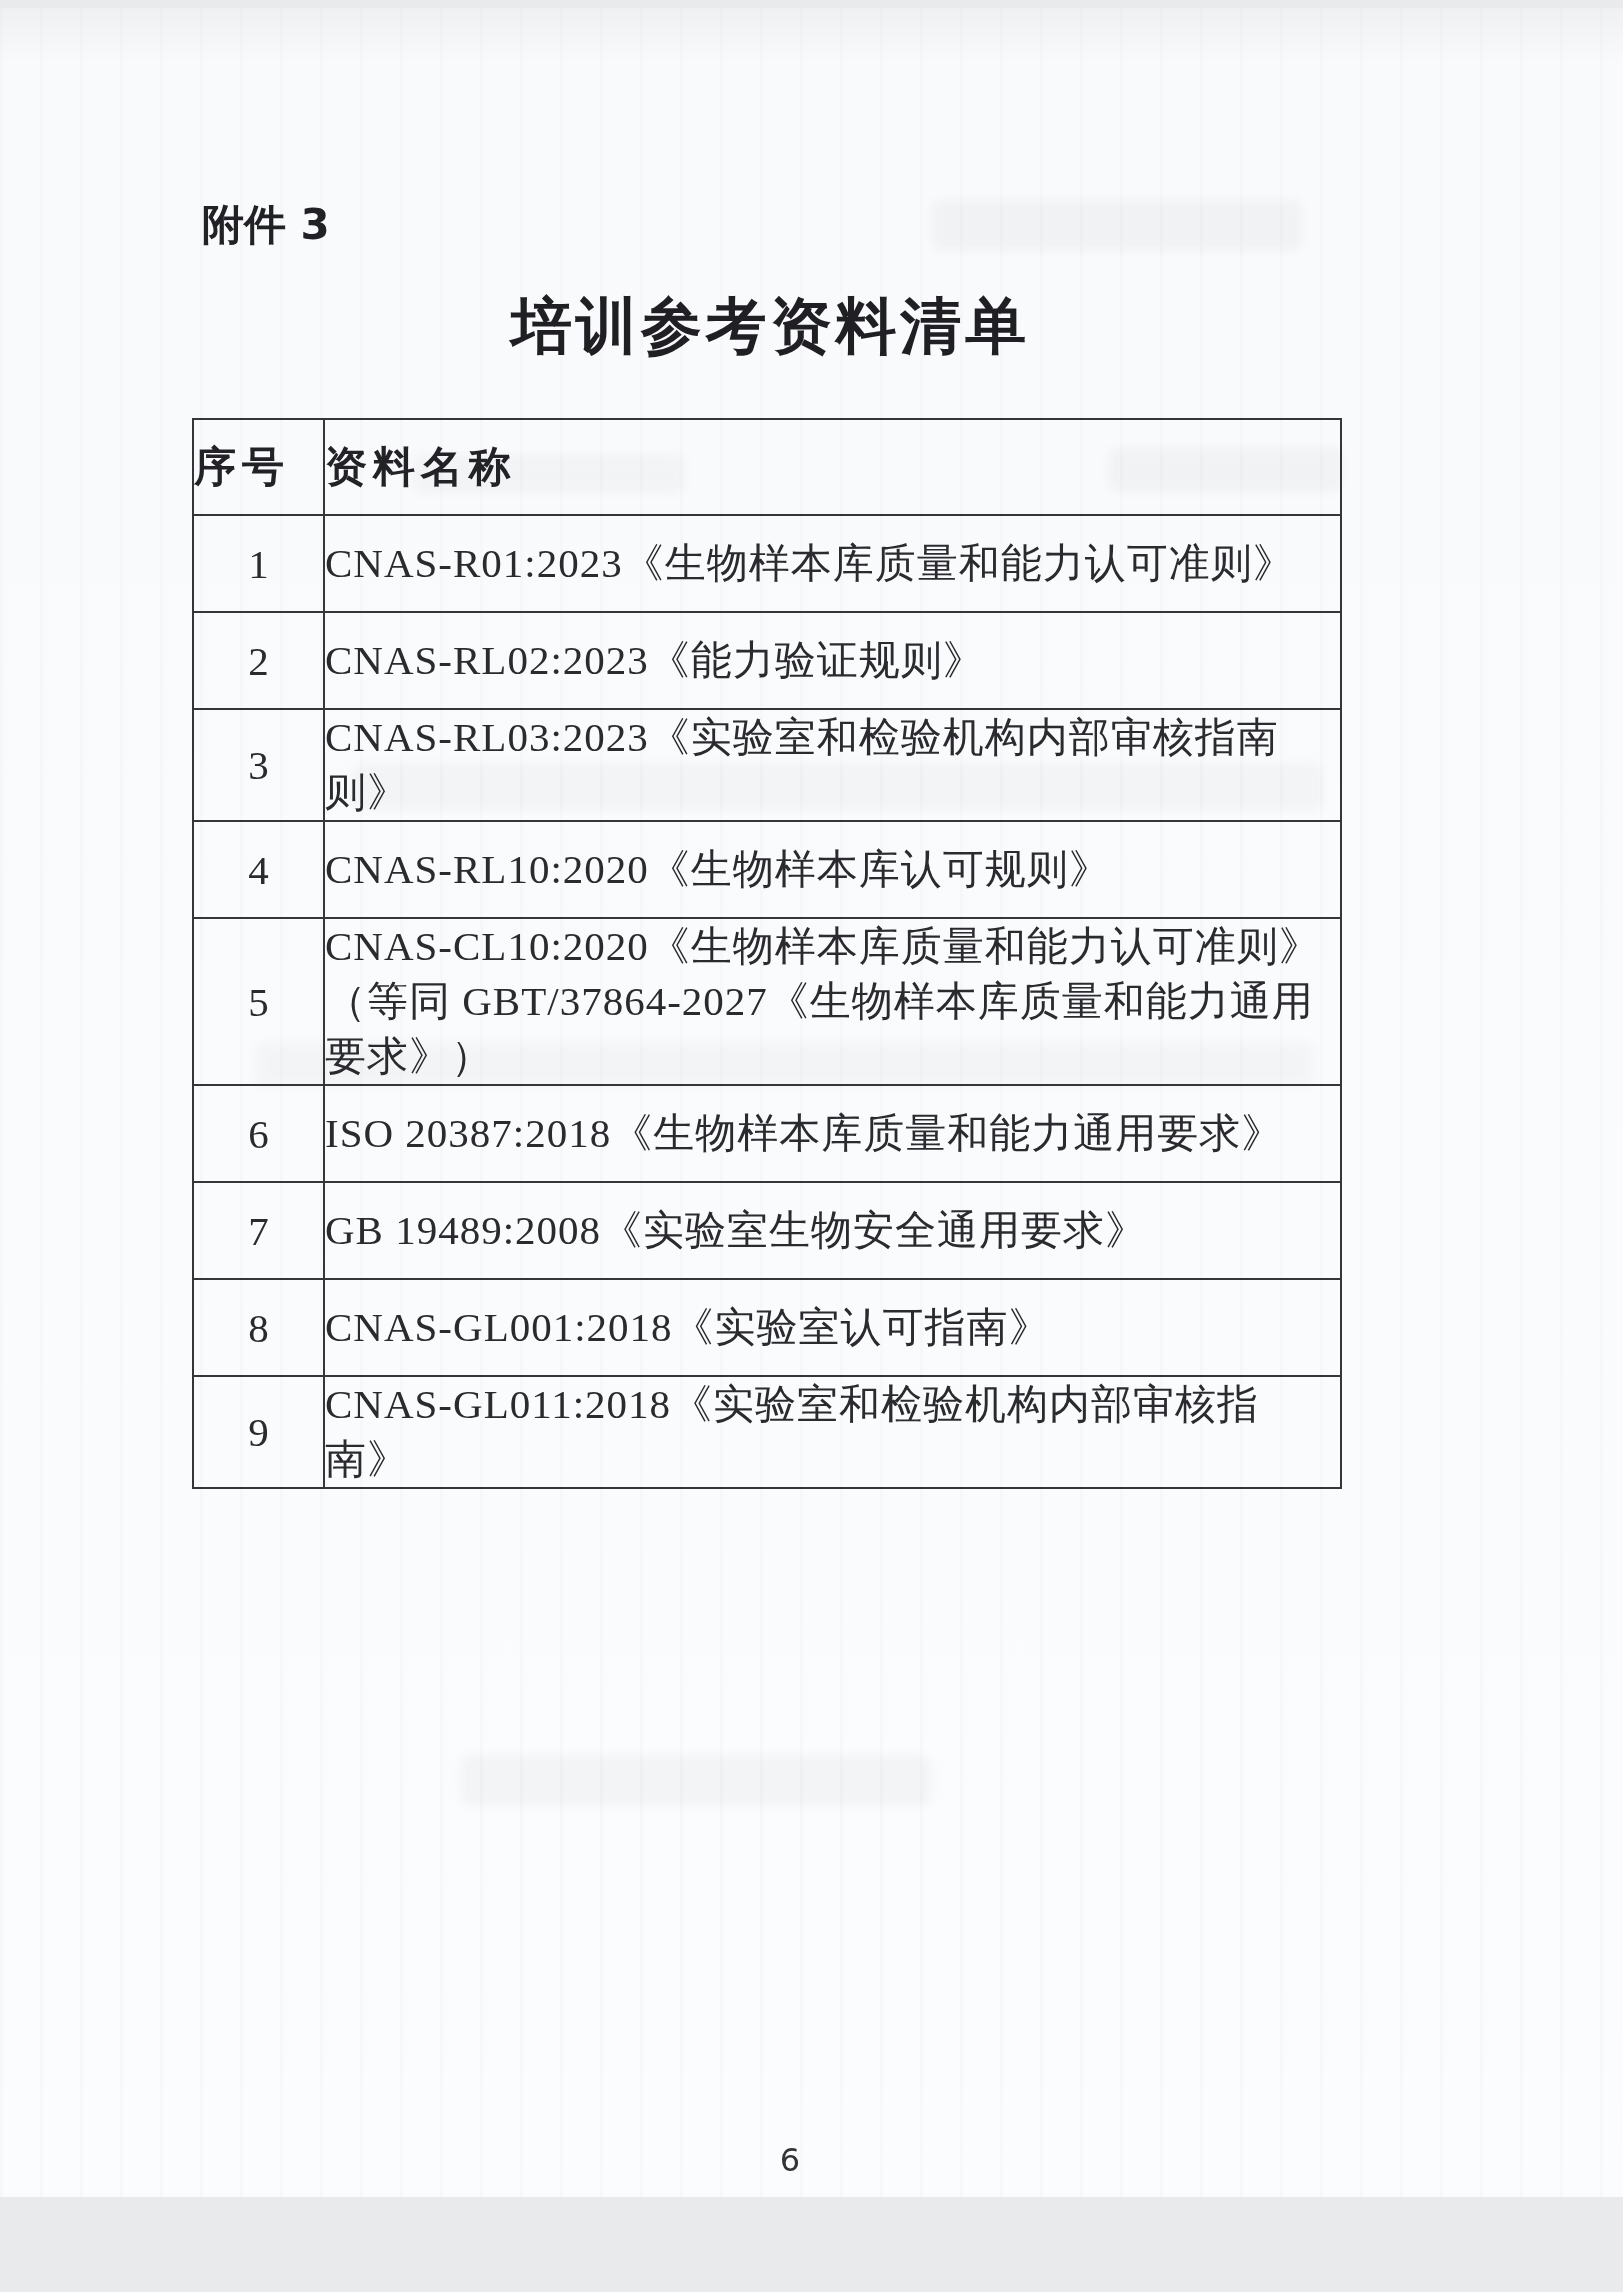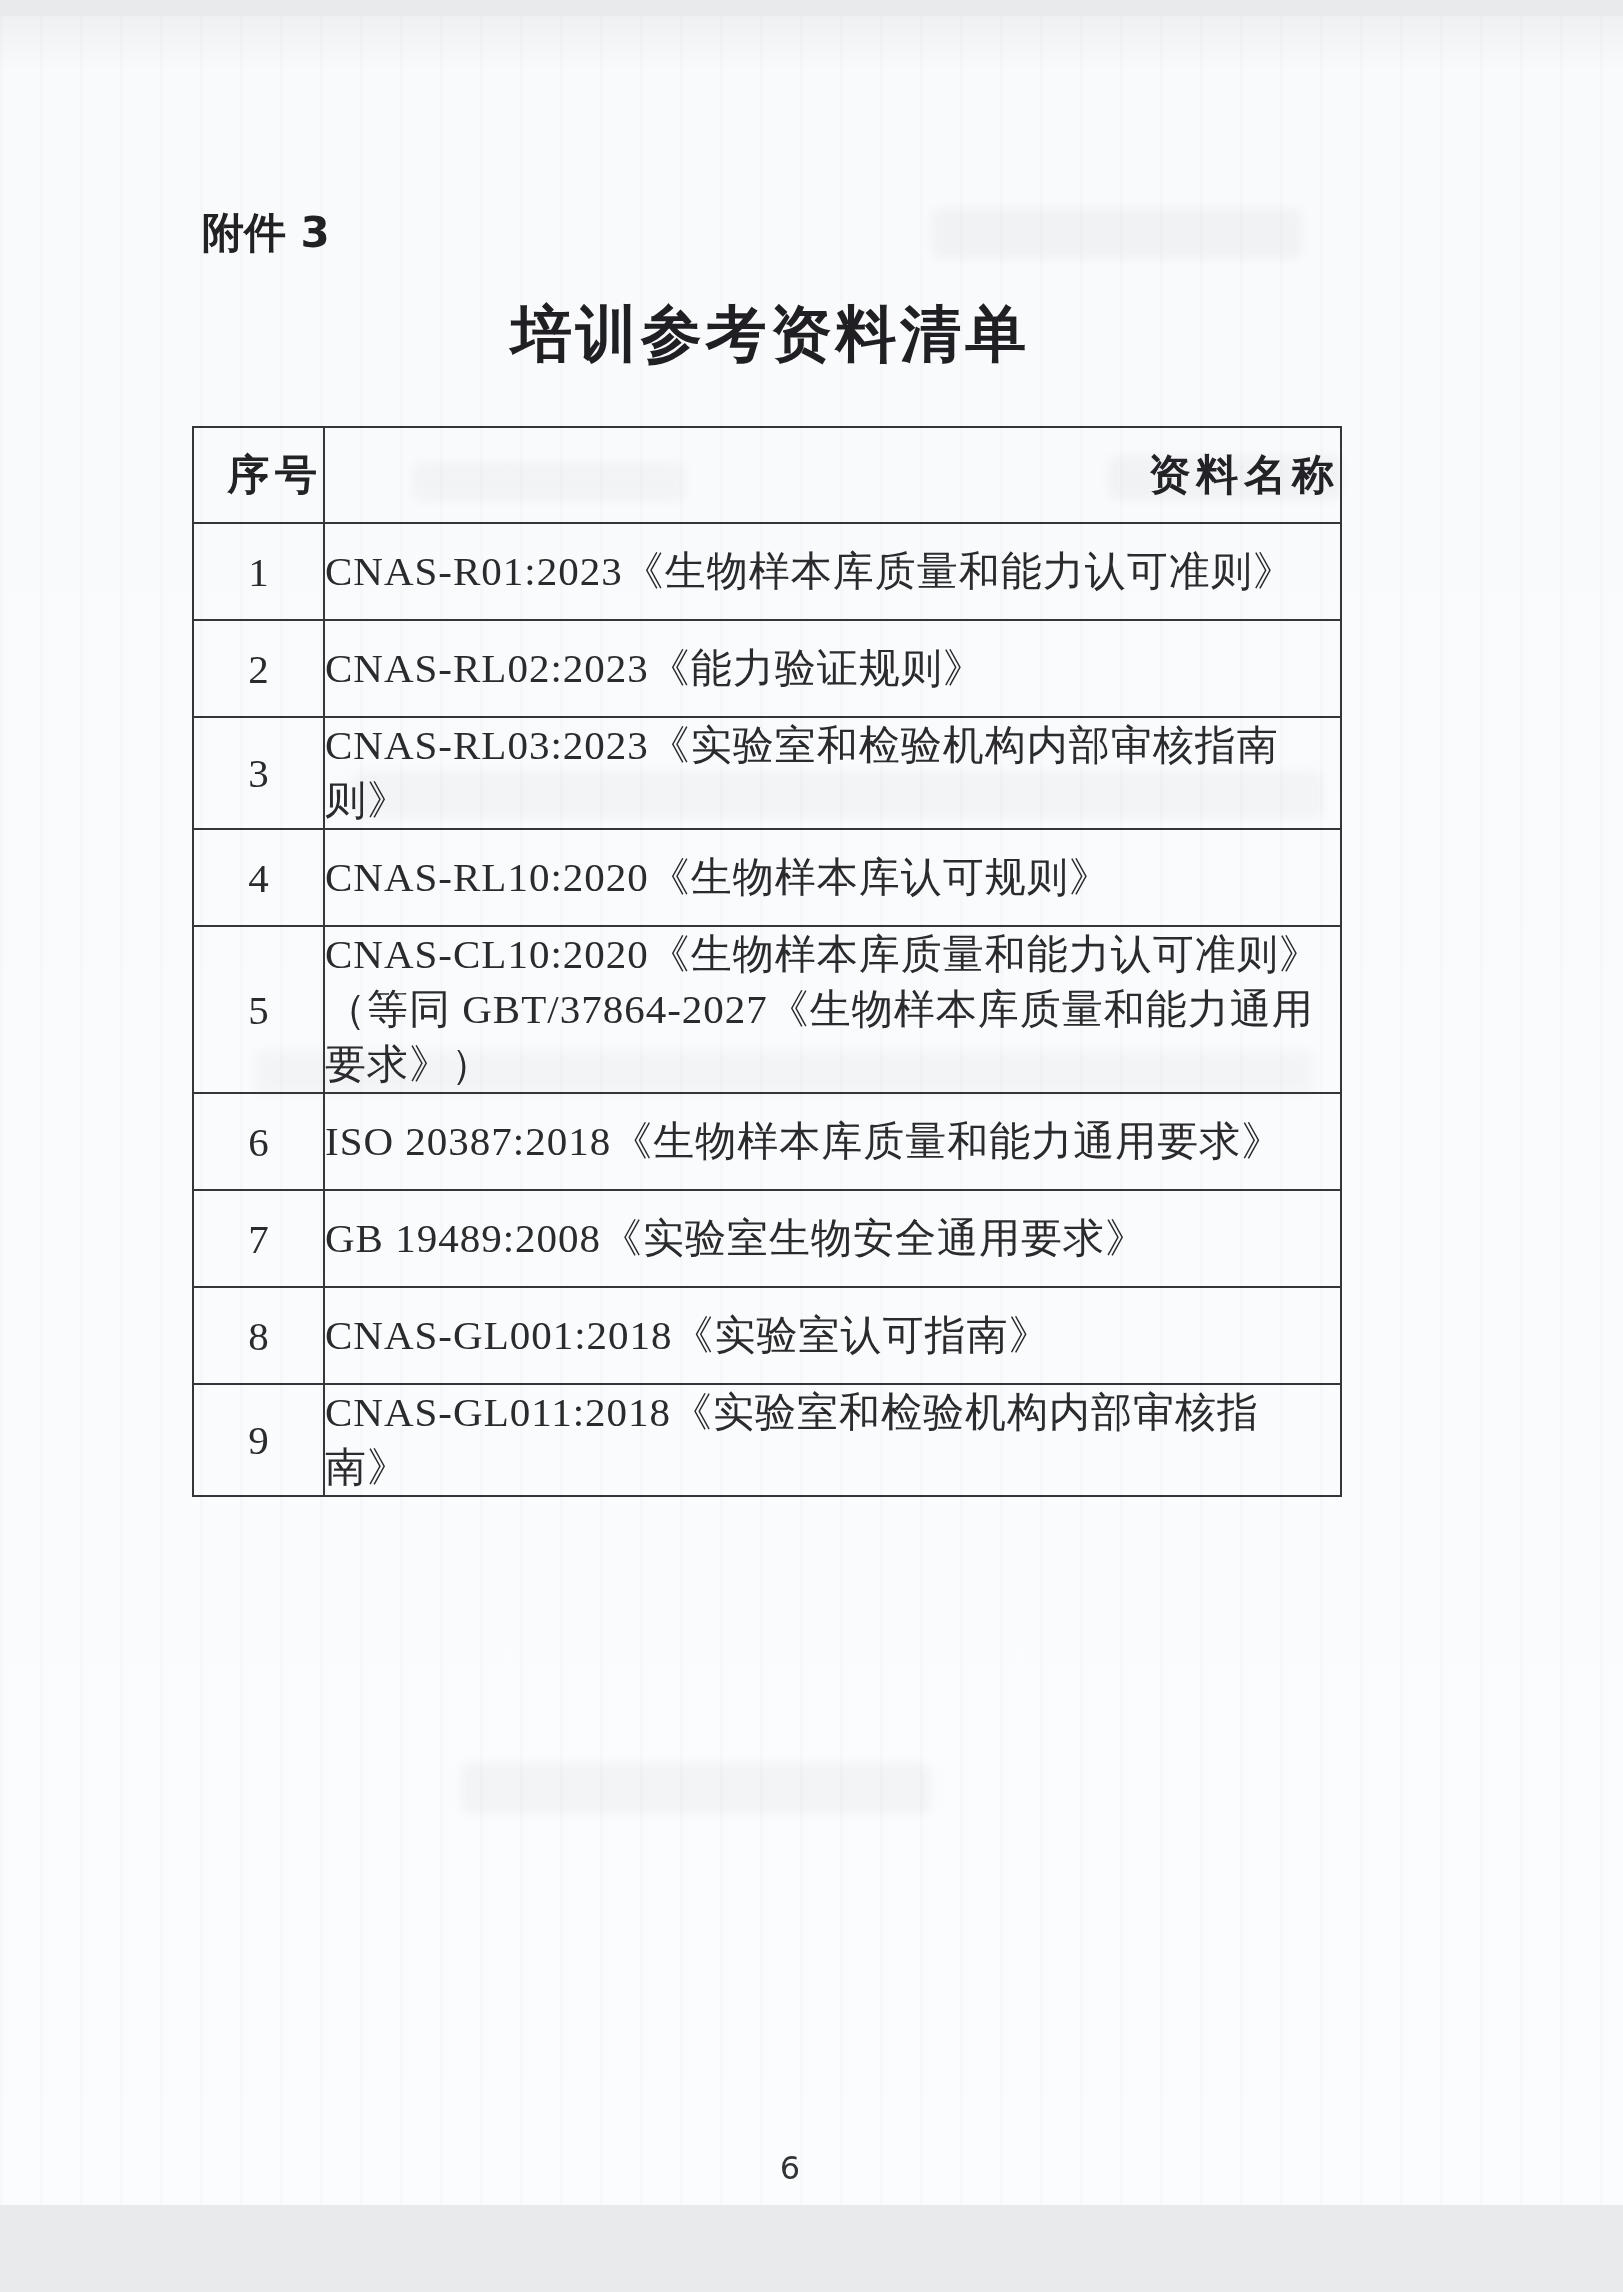--- a/index.html
+++ b/index.html
@@ -4,21 +4,21 @@
 <style>
   html, body {
     margin: 0;
     padding: 0;
     background: #e8eaec;
   }
   .page {
     position: relative;
     width: 1623px;
     height: 2189px;
-    margin: 16px auto;
+    margin: 8px auto;
     background:
       repeating-linear-gradient(90deg,
         rgba(210,216,222,0.10) 0px, rgba(210,216,222,0.10) 2.9px,
         rgba(255,255,255,0) 2.9px, rgba(255,255,255,0) 40px),
       linear-gradient(180deg, #eef0f2 0px, #f9fafb 54px, #fbfcfd 100%);
     overflow: hidden;
     color: #26262b;
     font-family: "Liberation Serif", "DejaVu Serif", serif;
   }
 
@@ -81,21 +81,21 @@
   col.c-no   { width: 131px; }
   col.c-name { width: 1017px; }
 
   th.h-no, th.h-name {
     height: 94px;
     font-family: "Liberation Serif", "DejaVu Serif", serif;
     font-weight: bold;
     font-size: 42px;
     letter-spacing: 5.9px;
     color: #222227;
-    text-align: right;
+    text-align: left;
     vertical-align: middle;
   }
 
   td.no {
     height: 95px;
     text-align: center;
     vertical-align: middle;
     font-size: 41px;
     color: #2a2a2f;
   }

